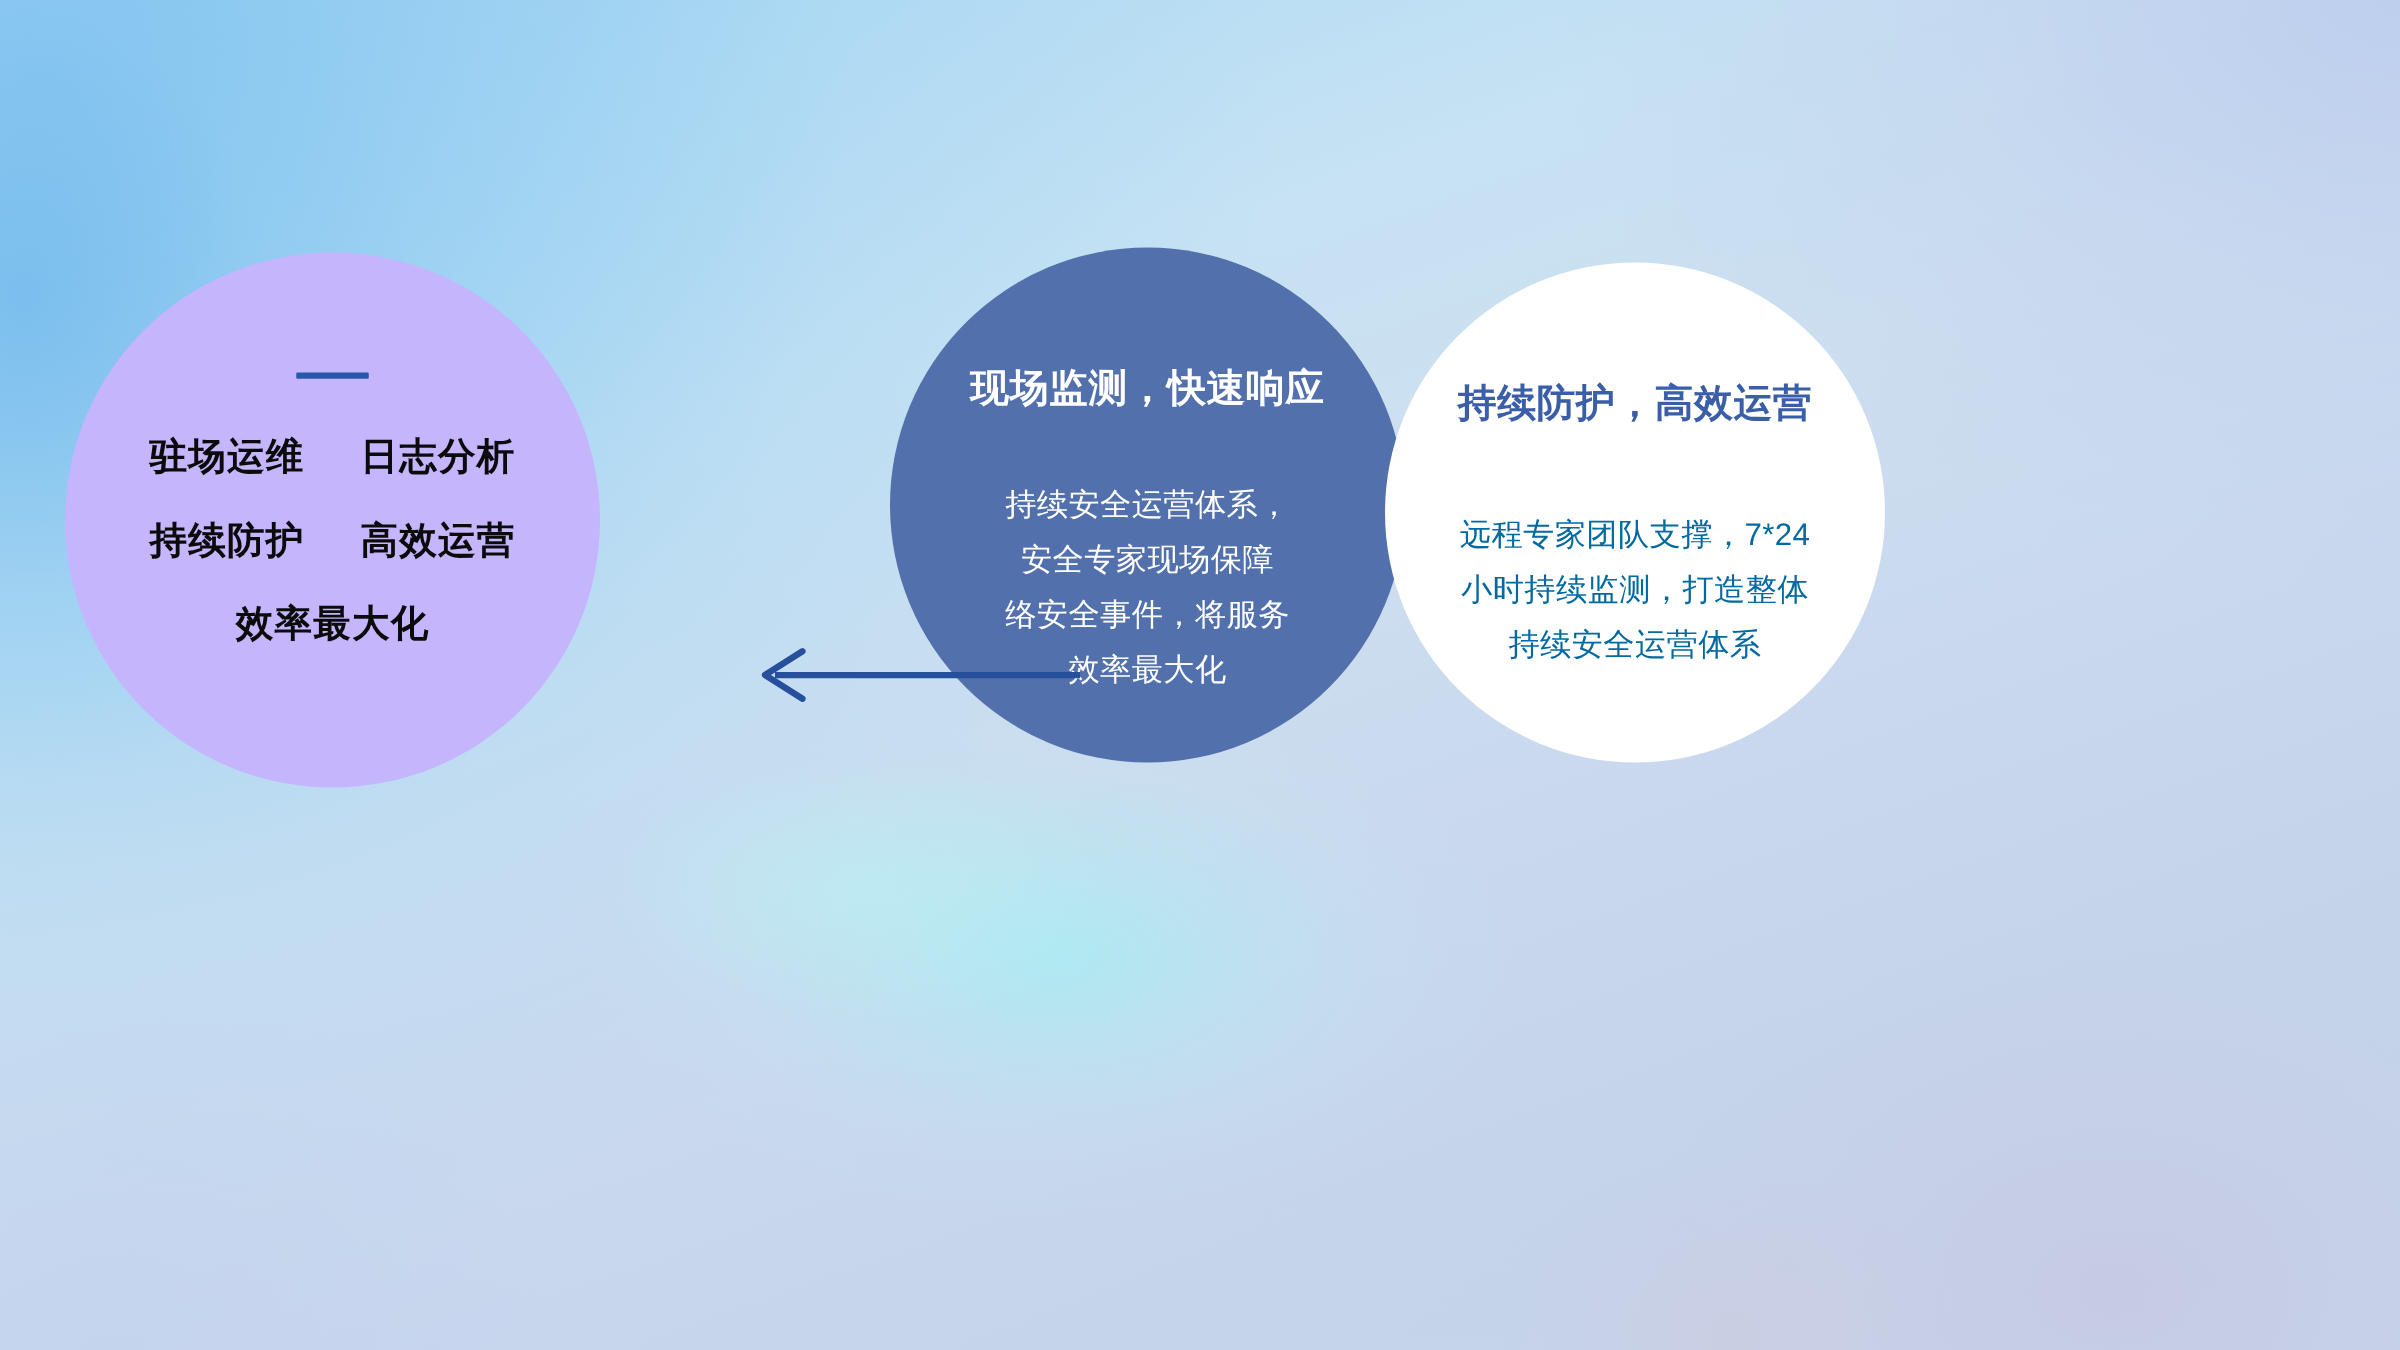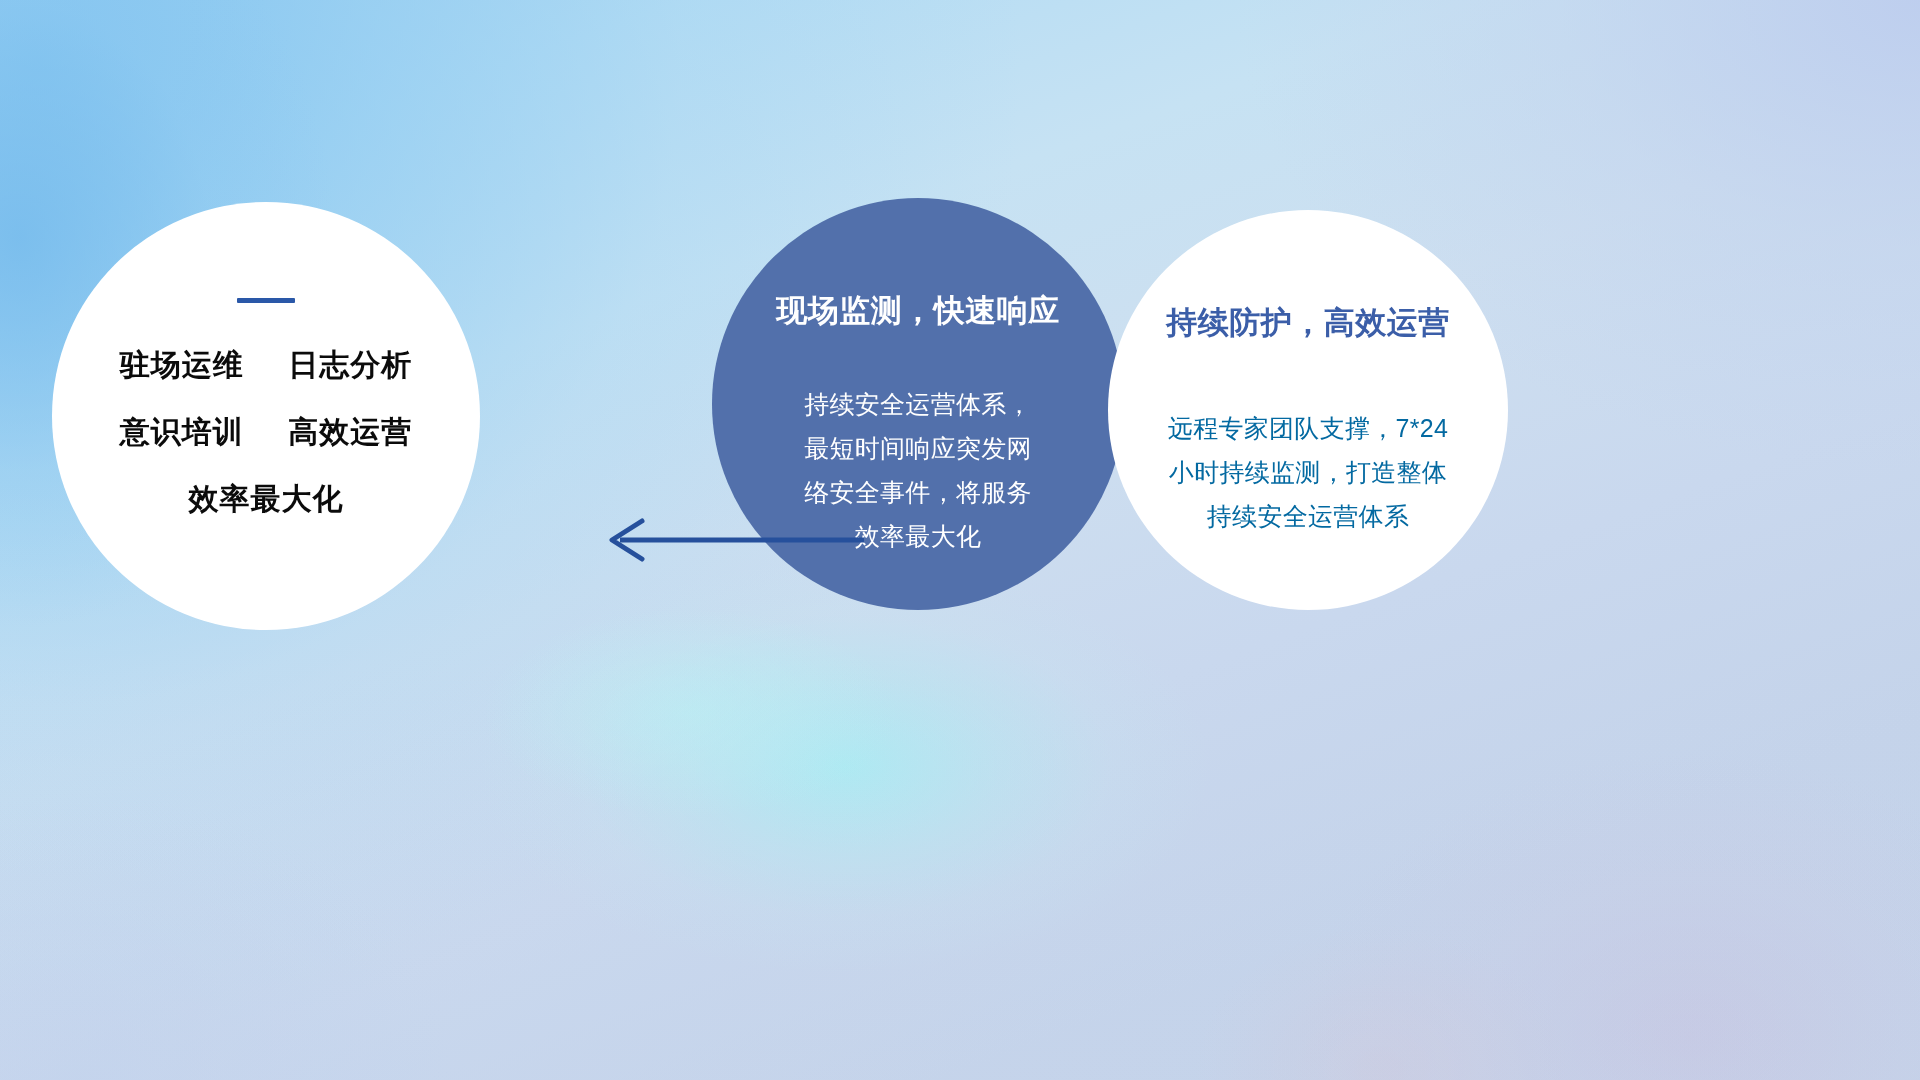--- a/index.html
+++ b/index.html
@@ -97,21 +97,21 @@
     position: absolute;
     border-radius: 50%;
     box-sizing: border-box;
   }
 
   #circle-skills {
     left: 52px;
     top: 202px;
     width: 428px;
     height: 428px;
-    background: #ffffff;
+    background: #c4b5fd;
     z-index: 3;
   }
 
   #circle-onsite {
     left: 712px;
     top: 198px;
     width: 412px;
     height: 412px;
     background: #5270ab;
     z-index: 4;
@@ -229,35 +229,35 @@
     <div class="skills-inner">
       <div class="accent-rule"></div>
 
       <div class="skill-row">
         <span>驻场运维</span>
         <span class="skill-gap"></span>
         <span>日志分析</span>
       </div>
 
       <div class="skill-row">
-        <span>意识培训</span>
+        <span>持续防护</span>
         <span class="skill-gap"></span>
         <span>高效运营</span>
       </div>
 
       <div class="skill-row">效率最大化</div>
     </div>
   </div>
 
   <div class="circle" id="circle-onsite">
     <div class="onsite-inner">
       <div class="onsite-title">现场监测，快速响应</div>
       <div class="onsite-body">
         <div>持续安全运营体系，</div>
-        <div>最短时间响应突发网</div>
+        <div>安全专家现场保障</div>
         <div>络安全事件，将服务</div>
         <div>效率最大化</div>
       </div>
     </div>
   </div>
 
   <div class="circle" id="circle-remote">
     <div class="remote-inner">
       <div class="remote-title">持续防护，高效运营</div>
       <div class="remote-body">

